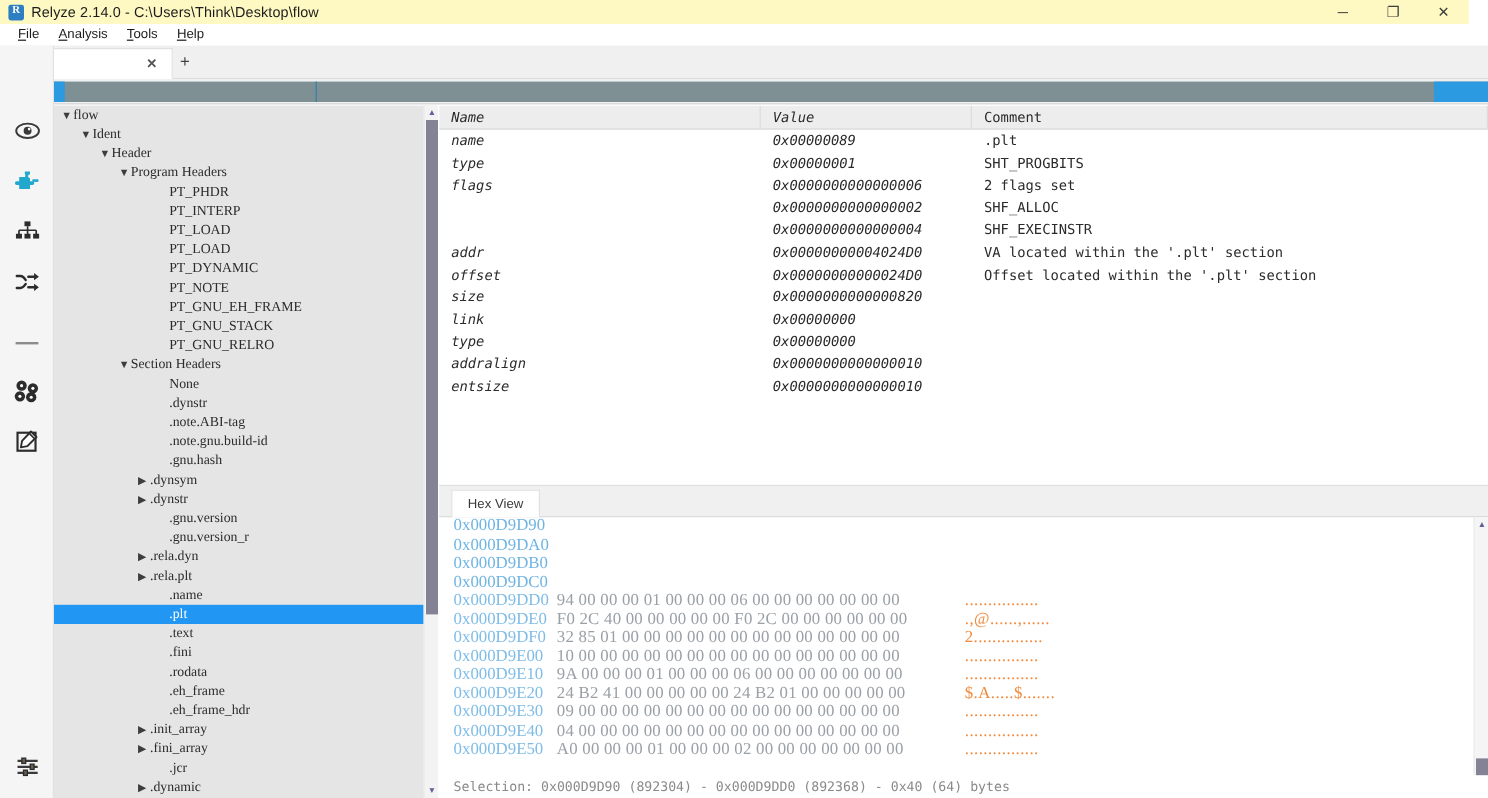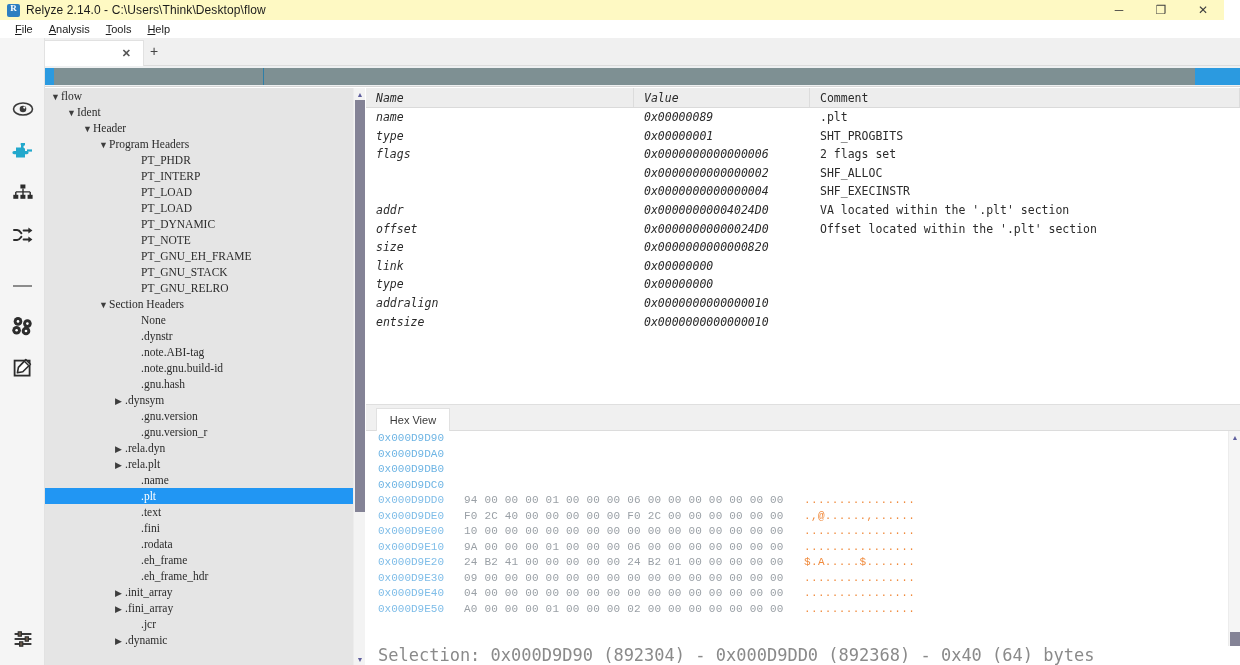--- a/index.html
+++ b/index.html
@@ -140,39 +140,39 @@
   }
   .hex-tab {
     position: absolute; left: 10px; top: 3px; width: 74px; height: 23px;
     background: #ffffff; border: 1px solid #e1e1e1; border-bottom: none;
     display: flex; align-items: center; justify-content: center;
     font-size: 11px; color: #3a3a3a;
   }
   .hex-body {
     position: absolute; left: 0; top: 26px; width: 860px; height: 209px;
     overflow: hidden;
-    font-family: Liberation Mono, monospace; font-size: 11px;
+    font-family: Liberation Serif, serif; font-size: 14px;
   }
   .hex-row { height: 15.5px; line-height: 15.5px; white-space: nowrap; display: flex; }
   .hex-addr { width: 98px; padding-left: 12px; color: #7fbde8; }
   .hex-bytes { width: 340px; color: #9aa0a6; letter-spacing: .2px; }
   .hex-ascii { width: 120px; color: #f08a3c; letter-spacing: .35px; }
   .hex-row.sel .hex-bytes, .hex-row.sel .hex-ascii { color: #ffffff; }
   .hex-row.sel .hex-addr { color: #6fb5e4; }
   .hex-scroll {
     position: absolute; right: 0; top: 26px; width: 12px; height: 235px;
     background: #f5f5f5; border-left: 1px solid #ececec;
   }
   .hex-scroll .thumb {
     position: absolute; left: 1px; bottom: 12px; width: 10px; height: 22px; background: #848396;
   }
   .hex-status {
     position: absolute; left: 0; bottom: 0; width: 874px; height: 19px;
     line-height: 19px; padding-left: 12px;
-    font-family: "DejaVu Sans Mono", monospace; font-size: 17px; color: #8a8a8a;
+    font-family: "DejaVu Sans Mono", monospace; font-size: 11px; color: #8a8a8a;
     background: #ffffff;
   }
   svg { display: block; }
 </style>
 </head>
 <body>
 
 <div id="app">
 
   <div class="titlebar">
@@ -281,20 +281,21 @@
       <div class="tree-row"><span style="display: inline-block; width: 80px;"></span><span class="tw"></span><span>PT_GNU_EH_FRAME</span></div>
       <div class="tree-row"><span style="display: inline-block; width: 80px;"></span><span class="tw"></span><span>PT_GNU_STACK</span></div>
       <div class="tree-row"><span style="display: inline-block; width: 80px;"></span><span class="tw"></span><span>PT_GNU_RELRO</span></div>
       <div class="tree-row"><span style="display: inline-block; width: 48px;"></span><span class="tw">▼</span><span>Section Headers</span></div>
       <div class="tree-row"><span style="display: inline-block; width: 80px;"></span><span class="tw"></span><span>None</span></div>
       <div class="tree-row"><span style="display: inline-block; width: 80px;"></span><span class="tw"></span><span>.dynstr</span></div>
       <div class="tree-row"><span style="display: inline-block; width: 80px;"></span><span class="tw"></span><span>.note.ABI-tag</span></div>
       <div class="tree-row"><span style="display: inline-block; width: 80px;"></span><span class="tw"></span><span>.note.gnu.build-id</span></div>
       <div class="tree-row"><span style="display: inline-block; width: 80px;"></span><span class="tw"></span><span>.gnu.hash</span></div>
       <div class="tree-row"><span style="display: inline-block; width: 64px;"></span><span class="tw">▶</span><span>.dynsym</span></div>
+      <div class="tree-row"><span style="display: inline-block; width: 64px;"></span><span class="tw">▶</span><span>.dynstr</span></div>
       <div class="tree-row"><span style="display: inline-block; width: 80px;"></span><span class="tw"></span><span>.gnu.version</span></div>
       <div class="tree-row"><span style="display: inline-block; width: 80px;"></span><span class="tw"></span><span>.gnu.version_r</span></div>
       <div class="tree-row"><span style="display: inline-block; width: 64px;"></span><span class="tw">▶</span><span>.rela.dyn</span></div>
       <div class="tree-row"><span style="display: inline-block; width: 64px;"></span><span class="tw">▶</span><span>.rela.plt</span></div>
       <div class="tree-row"><span style="display: inline-block; width: 80px;"></span><span class="tw"></span><span>.name</span></div>
       <div class="tree-row selected"><span style="display: inline-block; width: 80px;"></span><span class="tw"></span><span>.plt</span></div>
       <div class="tree-row"><span style="display: inline-block; width: 80px;"></span><span class="tw"></span><span>.text</span></div>
       <div class="tree-row"><span style="display: inline-block; width: 80px;"></span><span class="tw"></span><span>.fini</span></div>
       <div class="tree-row"><span style="display: inline-block; width: 80px;"></span><span class="tw"></span><span>.rodata</span></div>
       <div class="tree-row"><span style="display: inline-block; width: 80px;"></span><span class="tw"></span><span>.eh_frame</span></div>
@@ -409,20 +410,25 @@
           <div class="hex-addr">0x000D9DD0</div>
           <div class="hex-bytes">94 00 00 00 01 00 00 00 06 00 00 00 00 00 00 00</div>
           <div class="hex-ascii">................</div>
         </div>
         <div class="hex-row">
           <div class="hex-addr">0x000D9DE0</div>
           <div class="hex-bytes">F0 2C 40 00 00 00 00 00 F0 2C 00 00 00 00 00 00</div>
           <div class="hex-ascii">.,@......,......</div>
         </div>
         <div class="hex-row">
+          <div class="hex-addr">0x000D9DF0</div>
+          <div class="hex-bytes">32 85 01 00 00 00 00 00 00 00 00 00 00 00 00 00</div>
+          <div class="hex-ascii">2...............</div>
+        </div>
+        <div class="hex-row">
           <div class="hex-addr">0x000D9E00</div>
           <div class="hex-bytes">10 00 00 00 00 00 00 00 00 00 00 00 00 00 00 00</div>
           <div class="hex-ascii">................</div>
         </div>
         <div class="hex-row">
           <div class="hex-addr">0x000D9E10</div>
           <div class="hex-bytes">9A 00 00 00 01 00 00 00 06 00 00 00 00 00 00 00</div>
           <div class="hex-ascii">................</div>
         </div>
         <div class="hex-row">

